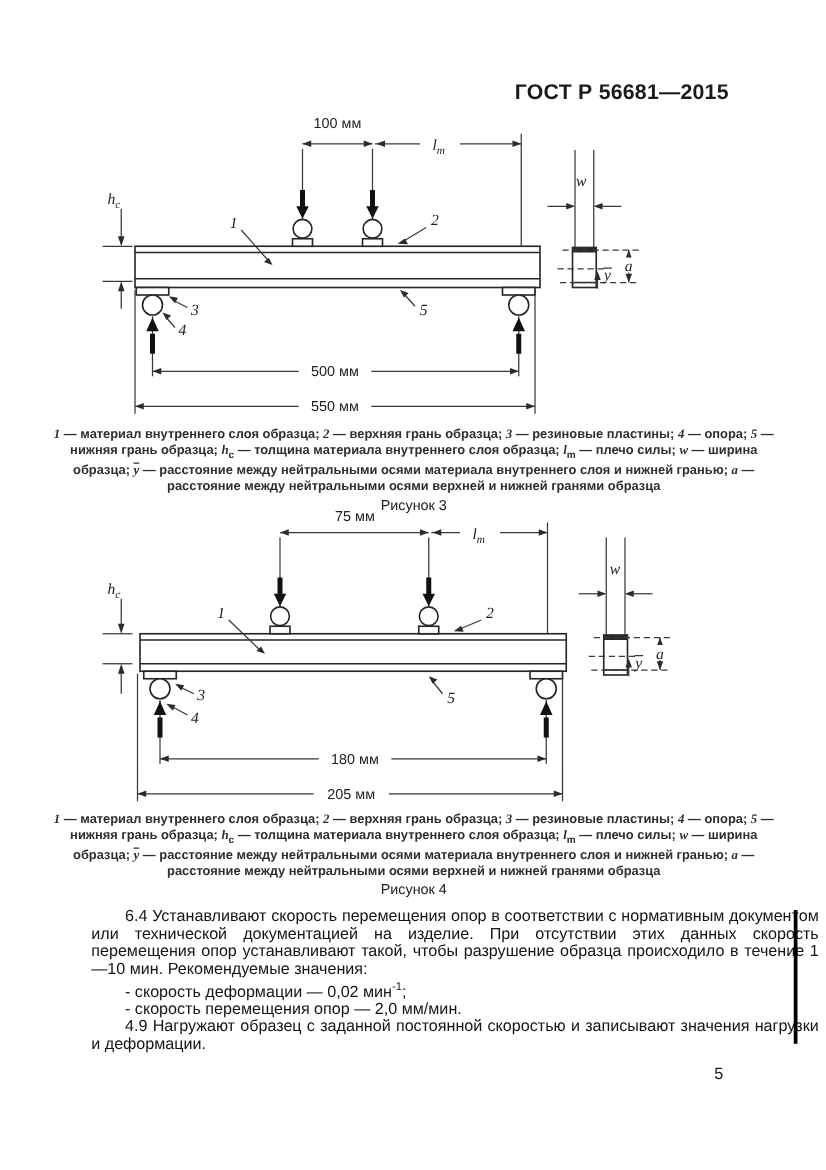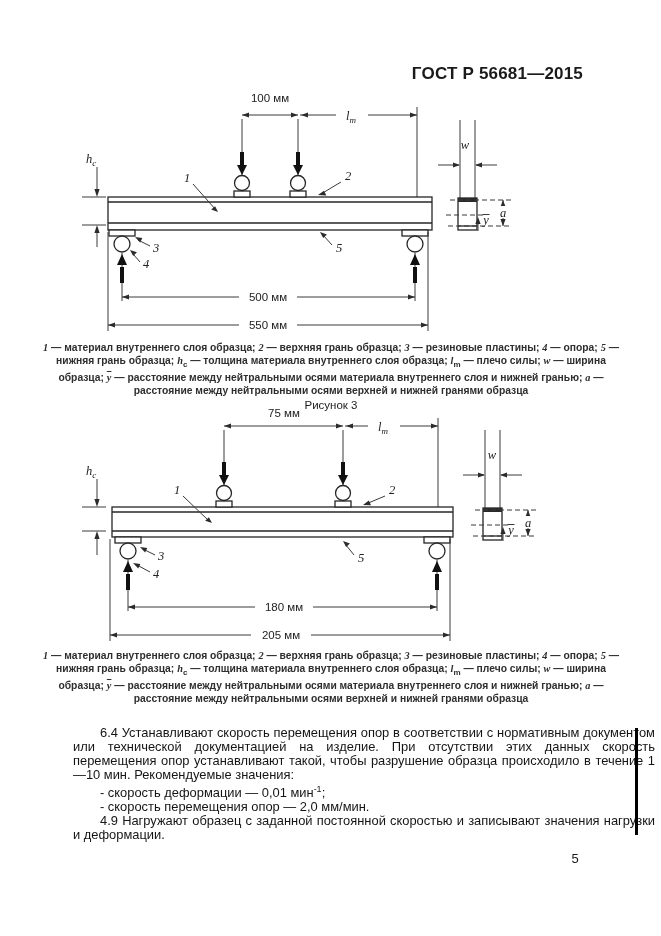--- a/index.html
+++ b/index.html
@@ -251,24 +251,25 @@
     <rect class="gapfill" x="462" y="111" width="12" height="12"></rect>
     <text class="var" x="468" y="122" text-anchor="middle">a</text>
     <line class="thin" x1="443" y1="136" x2="443" y2="128"></line>
     <polygon class="ah" points="443,122 440.4,129 445.6,129"></polygon>
     <text class="var" x="451" y="129" text-anchor="middle">y</text>
     <line class="thin" x1="447.5" y1="119.5" x2="454.5" y2="119.5"></line>
   </svg>
 
   <p class="legend" id="legend4"><i>1</i><span> — материал внутреннего слоя образца; </span><i>2</i><span> — верхняя грань образца; </span><i>3</i><span> — резиновые пластины; </span><i>4</i><span> — опора; </span><i>5</i><span> — нижняя грань образца; </span><i>h</i><sub>c</sub><span> — толщина материала внутреннего слоя образца; </span><i>l</i><sub>m</sub><span> — плечо силы; </span><i>w</i><span> — ширина образца; </span><i class="ovl">y</i><span> — расстояние между нейтральными осями материала внутреннего слоя и нижней гранью; </span><i>a</i><span> — расстояние между нейтральными осями верхней и нижней гранями образца</span></p>
 
+  <p class="figcap" id="figcap4">Рисунок 4</p>
 
   <div class="body-text">
     <p>6.4 Устанавливают скорость перемещения опор в соответствии с нормативным документом или технической документацией на изделие. При отсутствии этих данных скорость перемещения опор устанавливают такой, чтобы разрушение образца происходило в течение 1—10 мин. Рекомендуемые значения:</p>
-    <p><span>- скорость деформации — 0,01 мин</span><sup>-1</sup><span>;</span></p>
+    <p><span>- скорость деформации — 0,02 мин</span><sup>-1</sup><span>;</span></p>
     <p>- скорость перемещения опор — 2,0 мм/мин.</p>
     <p>4.9 Нагружают образец с заданной постоянной скоростью и записывают значения нагрузки и деформации.</p>
   </div>
 
   <div class="change-bar"></div>
 
   <div class="page-num">5</div>
 
 </div>
 

